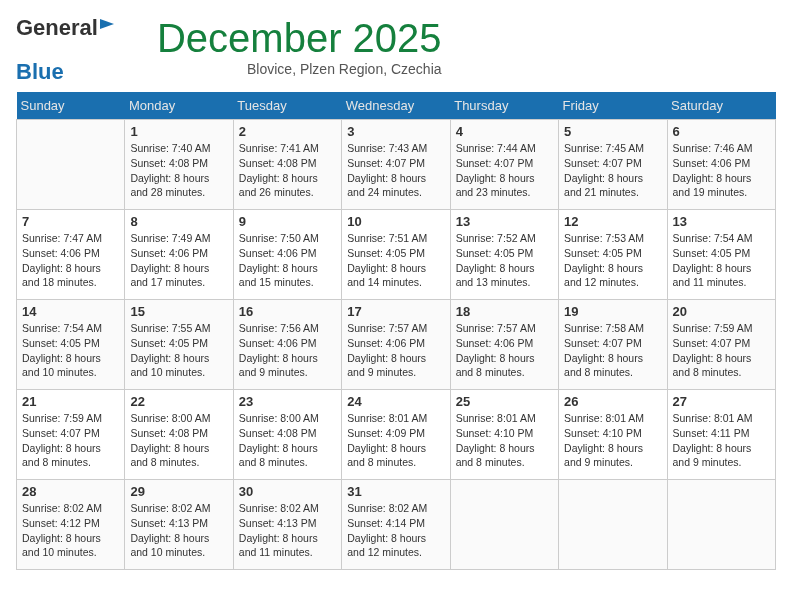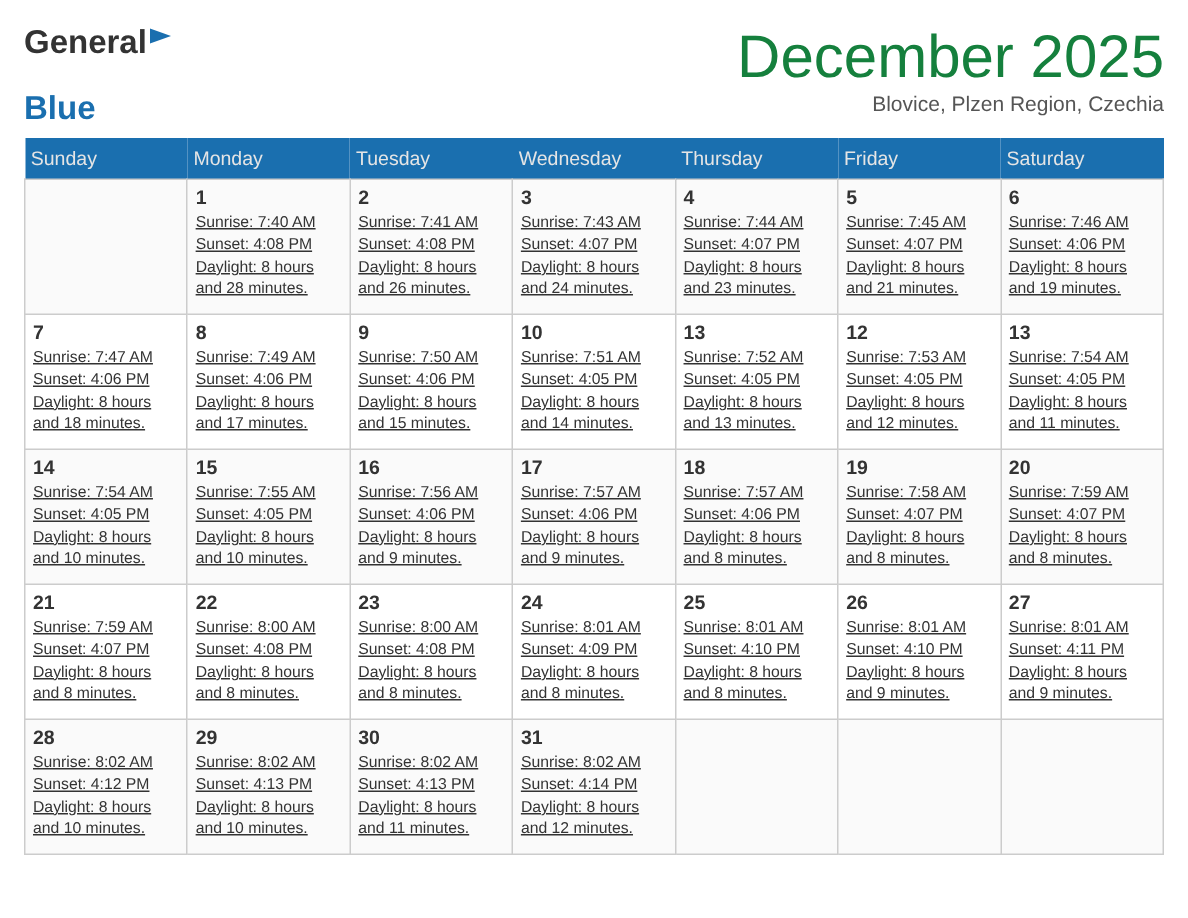--- a/index.html
+++ b/index.html
@@ -5,23 +5,24 @@
     * { box-sizing: border-box; margin: 0; padding: 0; }
     body {
       font-family: Arial, sans-serif;
       background: #fff;
       width: 792px;
       min-height: 612px;
       padding: 16px;
     }
     .header {
       display: flex;
-      justify-content: space-between;
+      justify-content: flex-start;
       align-items: flex-start;
       margin-bottom: 8px;
+      gap: 39px;
     }
     .logo {
       display: flex;
       align-items: center;
     }
     .logo-text {
       font-size: 22px;
       font-weight: bold;
       color: #333;
       line-height: 1.1;
@@ -68,21 +69,20 @@
       font-size: 13px;
       font-weight: bold;
       color: #333;
       display: block;
       margin-bottom: 2px;
     }
     .day-info {
       color: #333;
       line-height: 1.4;
       font-size: 10.5px;
-      text-decoration: underline;
     }
     .empty-cell {
       background: #f9f9f9;
     }
     .week-row td {
       background: white;
     }
     .week-row:nth-child(odd) td {
       background: #fafafa;
     }

